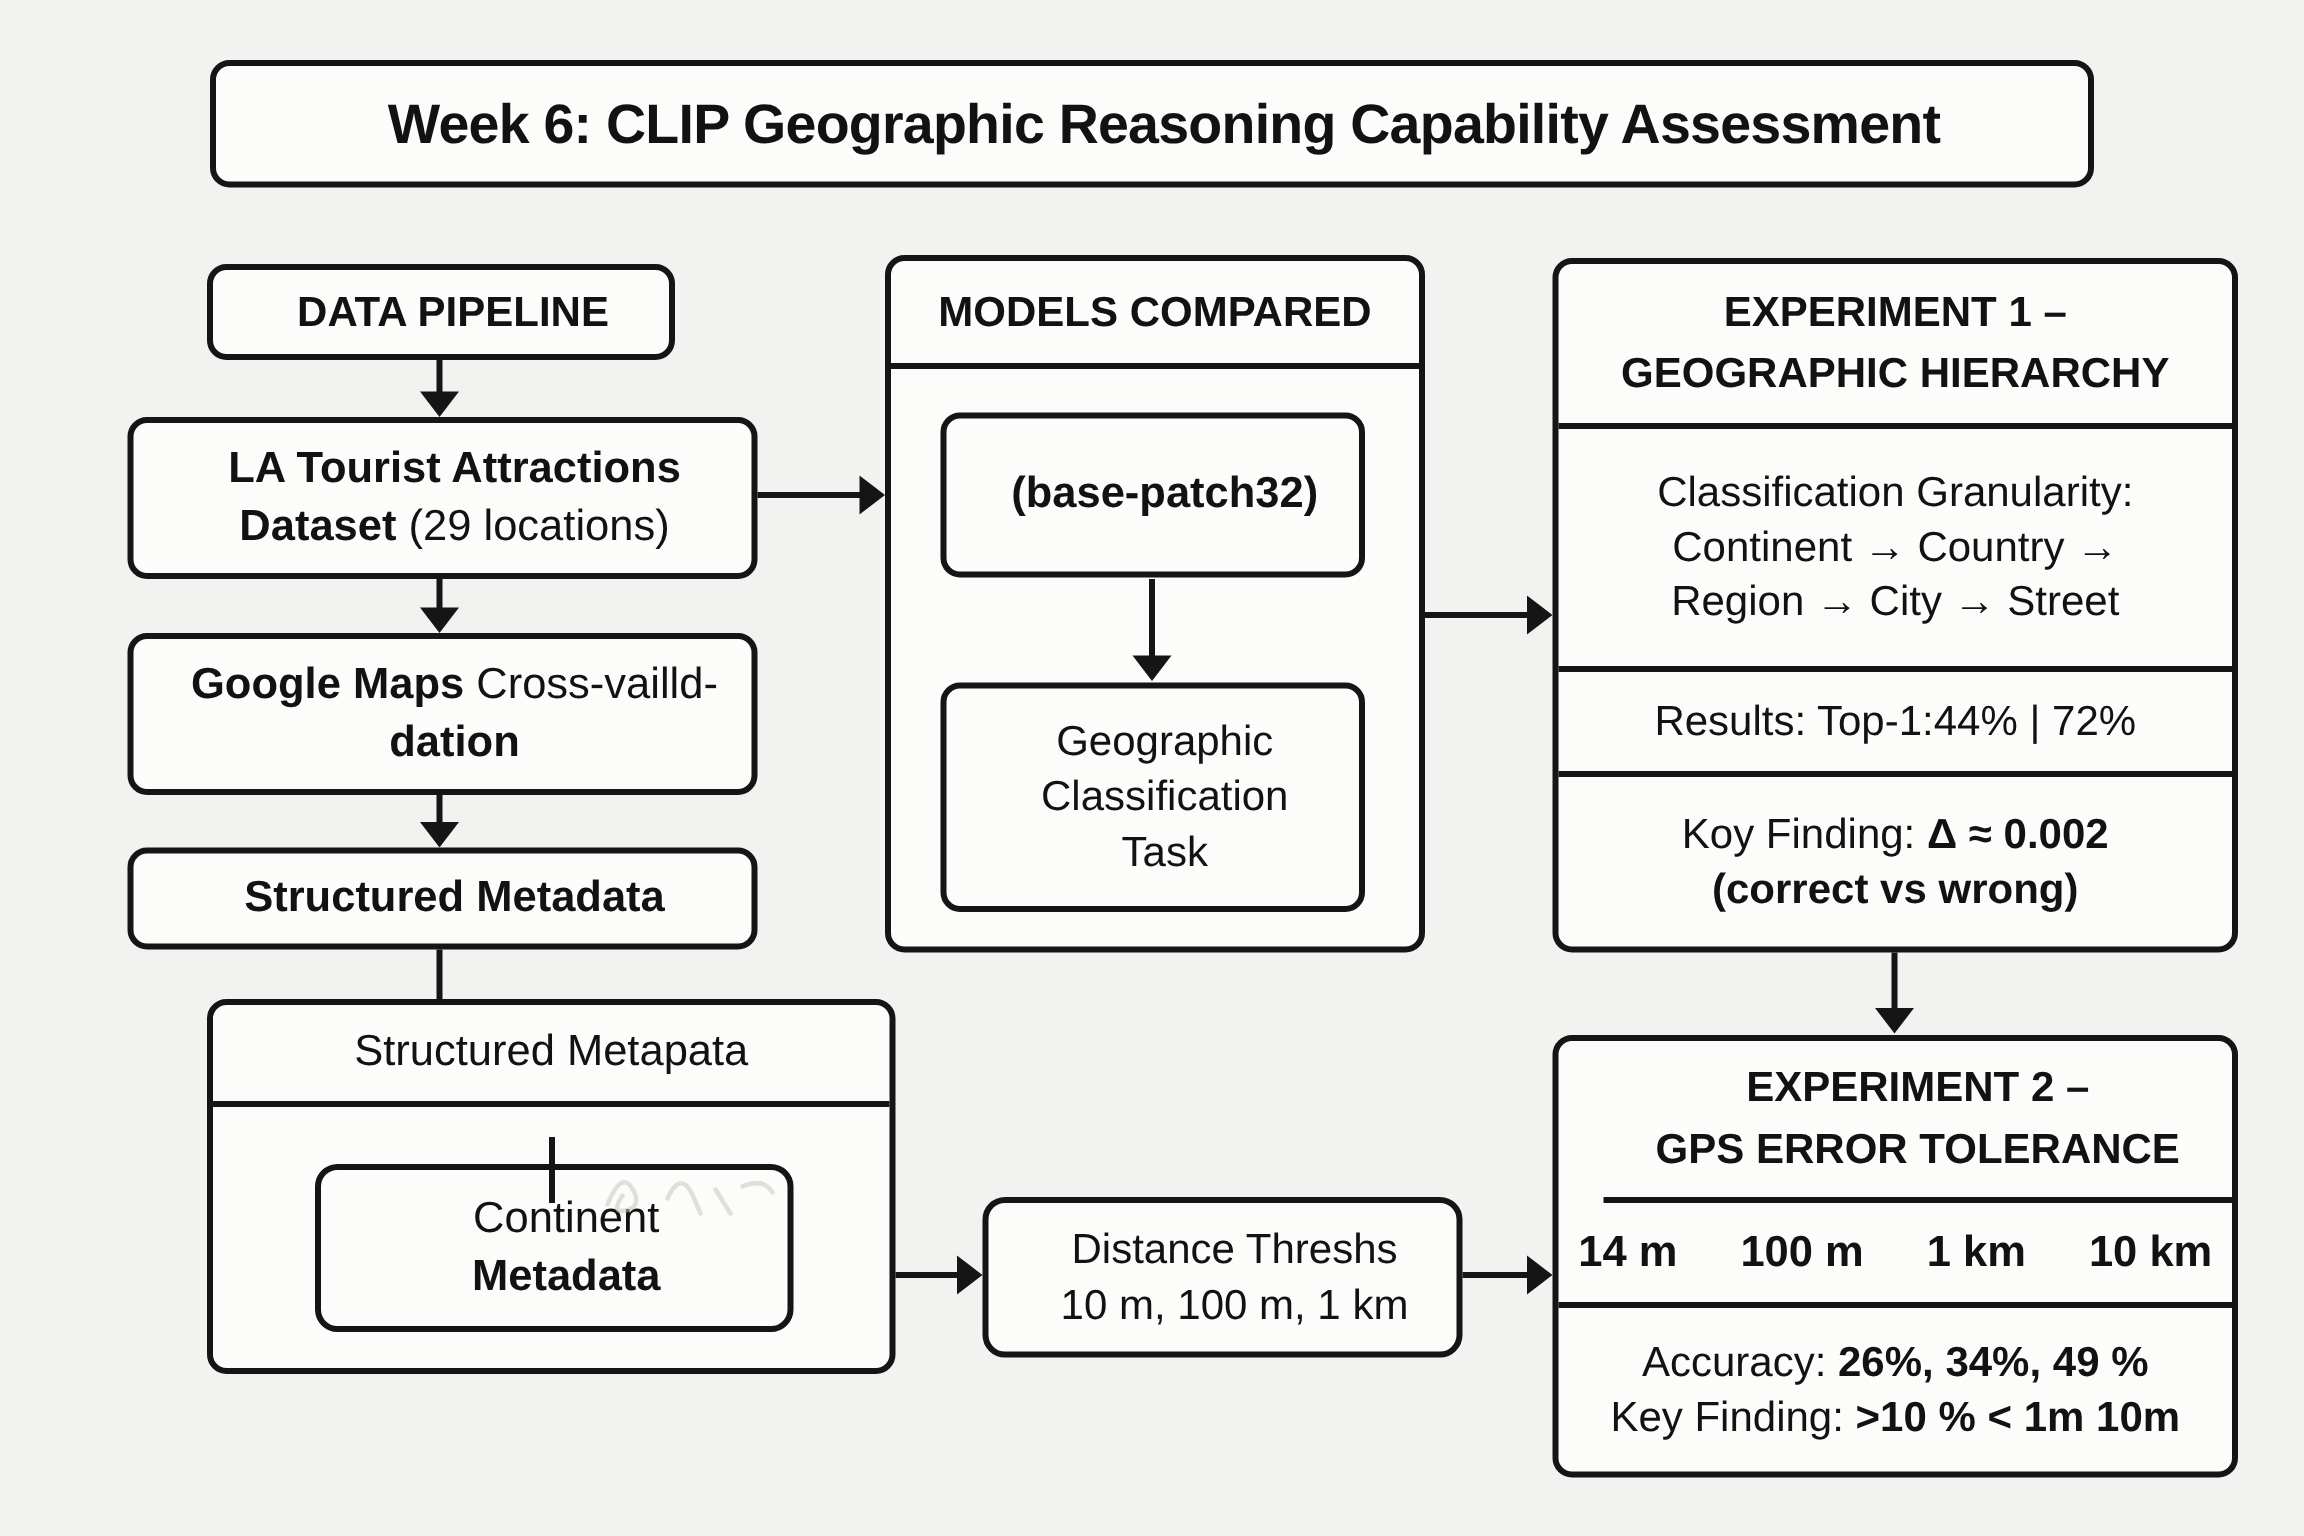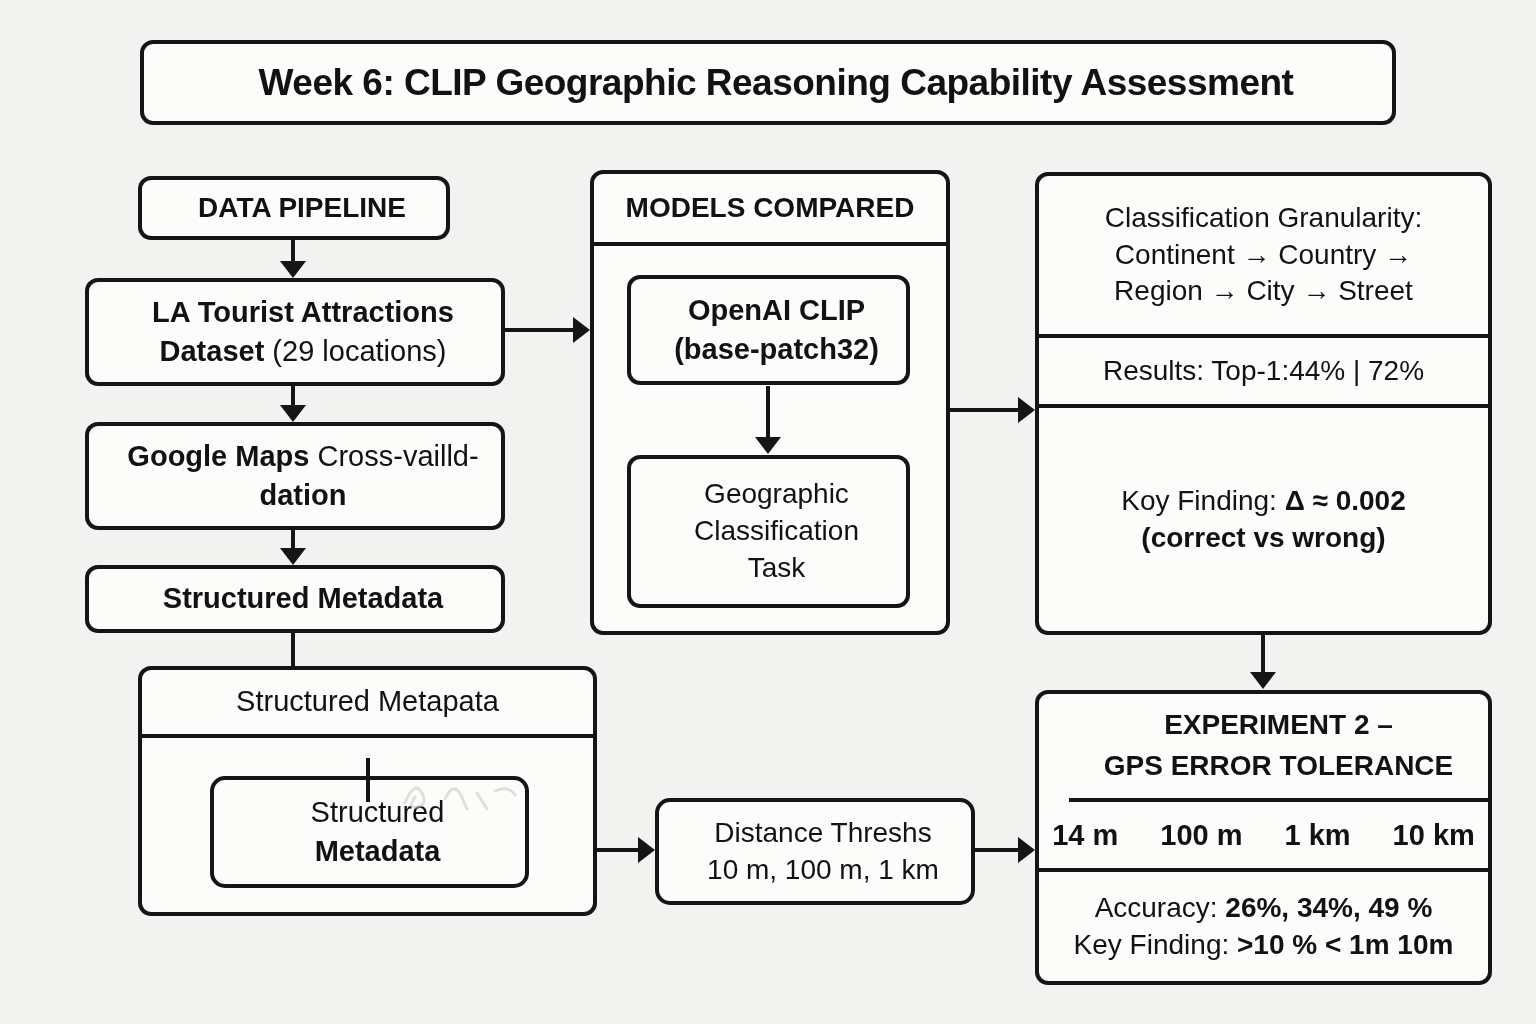--- a/index.html
+++ b/index.html
@@ -86,21 +86,21 @@
       <div class="head"></div>
     </div>
 
   <div class="box" style="left:138px;top:666px;width:459px;height:250px;border-radius:13px;">
     <div class="sect divb" style="height:68px;flex:0 0 auto;">
       <div class="t29">Structured Metapata</div>
     </div>
     <div style="position:relative;flex:1;">
       <div class="box center" style="left:68px;top:38px;width:319px;height:112px;border-radius:15px;">
         <div class="t29">
-          <div>Structured</div>
+          <div>Continent</div>
           <div class="b">Metadata</div>
         </div>
       </div>
       <svg class="scribble" style="left:255px;top:30px;" width="130" height="50" viewBox="0 0 130 50">
         <path d="M8 35 q10 -25 18 -8 q4 10 -6 12 q-10 2 -2 -10 m30 2 q8 -18 16 -4 l6 14 m10 -16 l10 16 m8 -18 q14 -6 20 4" fill="none" stroke="#c8c8c4" stroke-width="3" stroke-linecap="round"></path>
       </svg>
     </div>
   </div>
 
   <div class="vline" style="left:366px;top:758px;height:44px;"></div>
@@ -111,21 +111,20 @@
     </div>
 
   <div class="box" style="left:590px;top:170px;width:360px;height:465px;">
     <div class="sect divb" style="height:72px;flex:0 0 auto;">
       <div class="hdr" style="font-size:28px;">MODELS COMPARED</div>
     </div>
   </div>
 
   <div class="box center" style="left:627px;top:275px;width:283px;height:110px;">
     <div class="t29 b">
-      <div>OpenAI CLIP</div>
       <div>(base-patch32)</div>
     </div>
   </div>
 
   <div class="av" style="left:753px;top:386px;height:68px;">
       <div class="shaft"></div>
       <div class="head"></div>
     </div>
 
   <div class="box center" style="left:627px;top:455px;width:283px;height:153px;">
@@ -135,20 +134,26 @@
       <div>Task</div>
     </div>
   </div>
 
   <div class="ah" style="left:950px;top:395px;width:85px;">
       <div class="shaft"></div>
       <div class="head"></div>
     </div>
 
   <div class="box" style="left:1035px;top:172px;width:457px;height:463px;">
+    <div class="sect divb" style="height:110px;flex:0 0 auto;">
+      <div class="hdr" style="font-size:28px;line-height:1.45;">
+        <div>EXPERIMENT 1 –</div>
+        <div>GEOGRAPHIC HIERARCHY</div>
+      </div>
+    </div>
     <div class="sect divb" style="height:162px;flex:0 0 auto;">
       <div class="t28">
         <div>Classification Granularity:</div>
         <div>Continent → Country →</div>
         <div>Region → City → Street</div>
       </div>
     </div>
     <div class="sect divb" style="height:70px;flex:0 0 auto;">
       <div class="t28">Results: Top-1:44% | 72%</div>
     </div>

